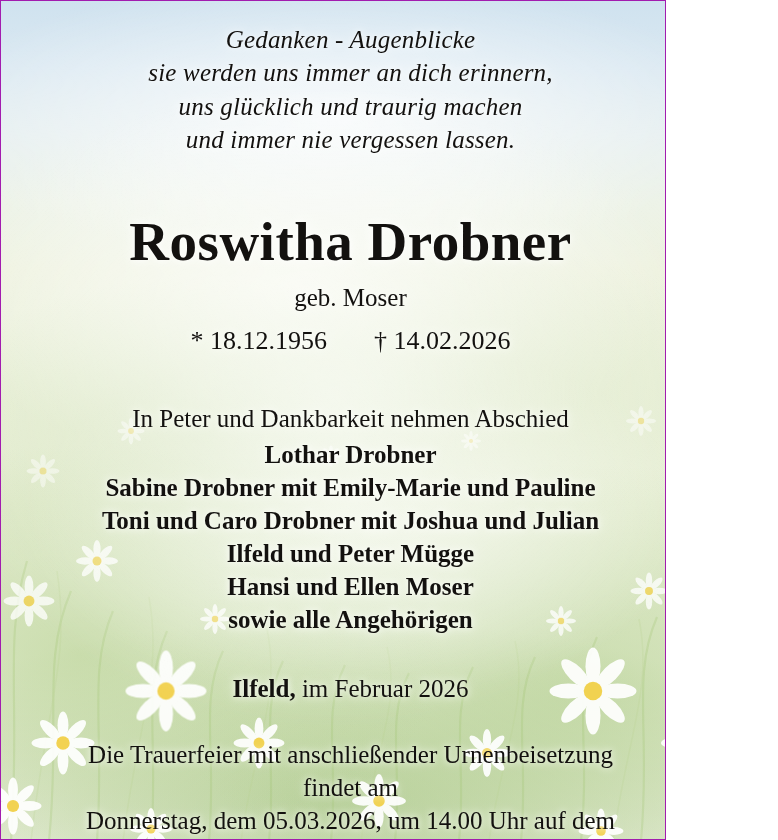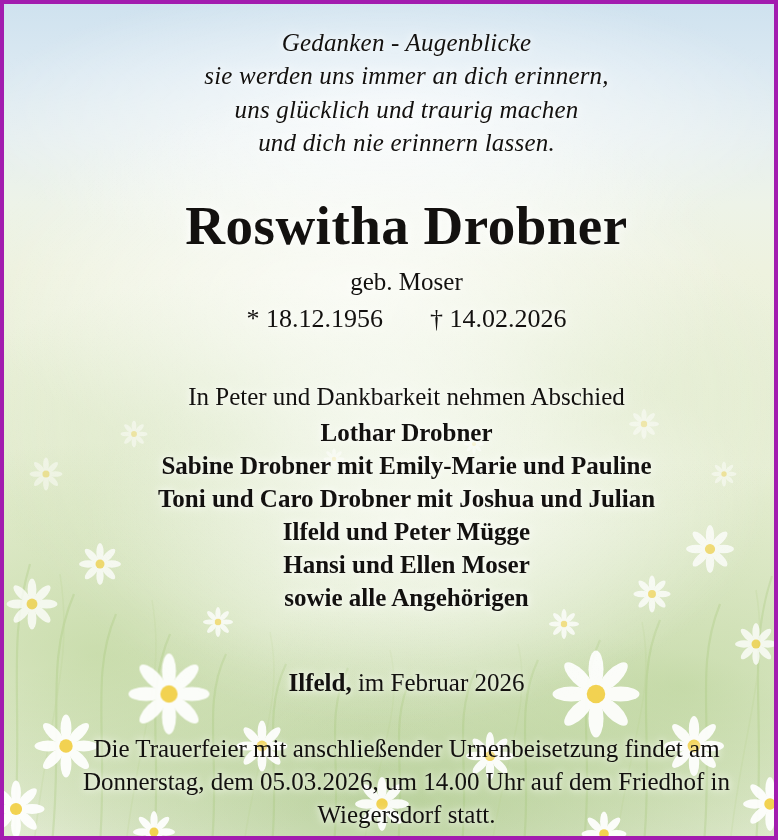--- a/index.html
+++ b/index.html
@@ -8,25 +8,25 @@
   }
   body {
     width: 778px;
     height: 840px;
     font-family: "Liberation Serif", serif;
     background: #ffffff;
   }
 
   #obituary {
     position: relative;
-    width: 778px;
+    width: 666px;
     height: 840px;
     overflow: hidden;
     box-sizing: border-box;
-    border: 4px solid #a21caf;
+    border: 1px solid #a21caf;
     padding-left: 35px;
   }
 
   
   .bg-layer {
     position: absolute;
     inset: 0;
     pointer-events: none;
   }
   .bg-sky {
@@ -84,27 +84,27 @@
     line-height: 1.33;
     margin: 0 0 0 0;
     letter-spacing: 0.2px;
   }
   .verse-line { display: block; }
 
   .name {
     font-size: 55px;
     font-weight: bold;
     letter-spacing: 0.5px;
-    margin: 38px 0 0 0;
+    margin: 57px 0 0 0;
     line-height: 1.06;
   }
 
   .maiden {
     font-size: 25px;
-    margin: 12px 0 6px 0;
+    margin: 12px 0 12px 0;
     line-height: 1.2;
   }
 
   .dates {
     font-size: 26px;
     margin: 5px 0 0 0;
     line-height: 1.2;
   }
   .dates .gap { display: inline-block; width: 34px; }
 
@@ -120,21 +120,21 @@
   }
   .mourner {
     display: block;
     font-size: 25px;
     font-weight: bold;
     line-height: 1.32;
   }
 
   .place-line {
     font-size: 25px;
-    margin: 54px 0 0 0;
+    margin: 38px 0 0 0;
     line-height: 1.2;
   }
   .place-line .place {
     font-weight: bold;
   }
 
   .service {
     font-size: 25px;
     line-height: 1.32;
     margin: 34px 0 0 0;
@@ -230,21 +230,21 @@
 
   <div class="bg-layer bg-haze"></div>
   <div class="bg-layer bg-vignette"></div>
 
   <div class="content">
 
     <div class="verse">
       <span class="verse-line">Gedanken - Augenblicke</span>
       <span class="verse-line">sie werden uns immer an dich erinnern,</span>
       <span class="verse-line">uns glücklich und traurig machen</span>
-      <span class="verse-line">und dich nie erinnern lassen.</span>
+      <span class="verse-line">und immer nie vergessen lassen.</span>
     </div>
 
     <h1 class="name">Roswitha Drobner</h1>
 
     <div class="maiden">geb. Moser</div>
 
     <div class="dates">
       <span>* 18.12.1956</span>
       <span class="gap"></span>
       <span>† 14.02.2026</span>

